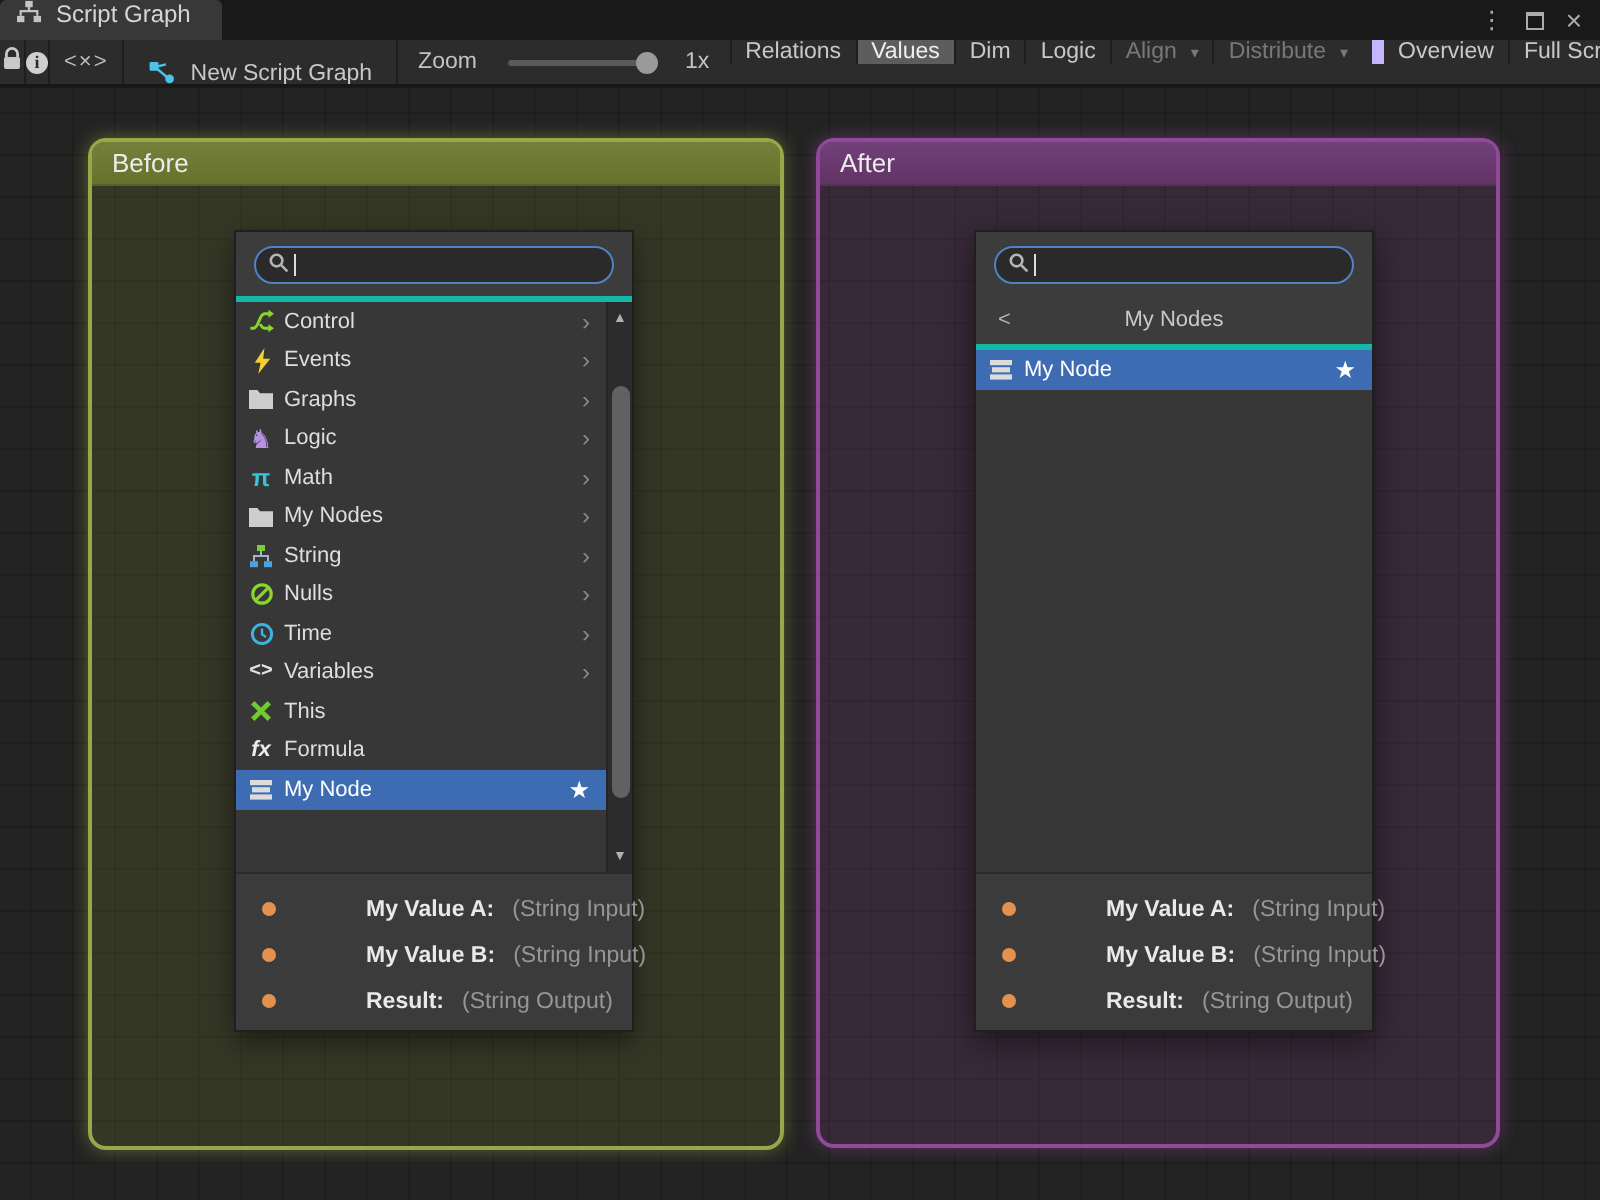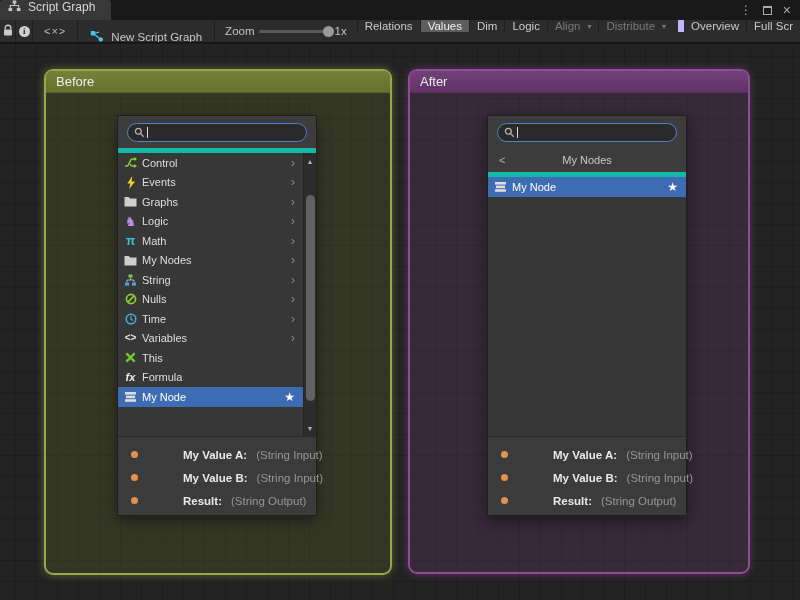--- a/index.html
+++ b/index.html
@@ -29,21 +29,21 @@
     background:#2c2c2c; border-bottom:1px solid #161616; display:flex;
     align-items:stretch; color:#c8c8c8; font-size:11.5px; overflow:hidden; }
   .tbtn { display:flex; align-items:center; justify-content:center;
     border-right:1px solid #1e1e1e; padding:0 7px; white-space:nowrap; }
   .tbtn.lock, .tbtn.info { width:27px; padding:0; }
   .tbtn.code { width:66px; color:#bdbdbd; letter-spacing:1px; font-size:11px; }
   .tbtn.newg { padding:17px 12px; gap:7px; }
   .info-circle { width:11px; height:11px; border-radius:50%; background:#cfcfcf;
     color:#2b2b2b; font-size:9px; font-weight:bold; display:flex; align-items:center;
     justify-content:center; font-family:"Liberation Serif", serif; }
-  .zoomctl { display:flex; align-items:center; gap:4px; padding:0 10px; color:#c3c3c3;justify-content:space-between; }
+  .zoomctl { display:flex; align-items:center; gap:16px; padding:0 10px; color:#c3c3c3;justify-content:space-between; }
   .slider { width:72px; height:3px; background:#5a5a5a; border-radius:2px; position:relative; }
   .handle { position:absolute; right:-3px; top:-4px; width:11px; height:11px;
     border-radius:50%; background:#9a9a9a; }
   .tb-right { display:flex; align-items:flex-start; flex-shrink:0; }
   .rbtn { border-left:1px solid #1e1e1e; border-right:none; padding:0 7px; gap:4px; }
   .rbtn.active { background:#5d5d5d; color:#efefef; }
   .rbtn.disabled { color:#787878; }
   .rbtn.gap { margin-left:5px; border-left:6px solid #c4b5fd; }
   .dd-caret { font-size:8px; margin-left:3px; color:inherit; }
 
@@ -78,21 +78,21 @@
   .finder.before-f { left:117px; top:71px; }
   .finder.after-f { left:487px; top:71px; }
   .search-wrap { padding:7px 9px 6px; }
   .search { height:19px; border-radius:10px; border:1.5px solid #4e83c4;
     background:#2a2a2a; display:flex; align-items:center; padding:0 6px; gap:2px; }
   .caret-bar { width:1px; height:11px; background:#dcdcdc; }
   .finder-header { height:24px; display:flex; align-items:center; justify-content:center;
     color:#c9c9c9; font-size:11px; position:relative; }
   .back { position:absolute; left:11px; color:#b5b5b5; font-size:11px; cursor:default; }
   .list { flex:1; position:relative; background:#373737;
-    border-top:5px solid #14b8a6; border-bottom:1px solid #2a2a2a; overflow:hidden; }
+    border-top:3px solid #14b8a6; border-bottom:1px solid #2a2a2a; overflow:hidden; }
   .rows { display:flex; flex-direction:column; }
   .with-scroll .rows { margin-right:13px; }
   .row { height:19.5px; display:flex; align-items:center; padding:0 4px 0 5px;
     gap:4px; color:#dedede; font-size:11px; flex-shrink:0; }
   .row.selected { background:#3e6cb2; color:#fff; }
   .licon { width:15px; display:flex; align-items:center; justify-content:center; flex-shrink:0; }
   .rlabel { white-space:nowrap; }
   .chev { margin-left:auto; color:#8b8b8b; font-size:12px; padding-right:4px; line-height:1; }
   .star { margin-left:auto; color:#ffffff; font-size:12px; padding-right:4px; line-height:1; }
   .scrollbar { position:absolute; top:0; right:0; bottom:0; width:13px;

